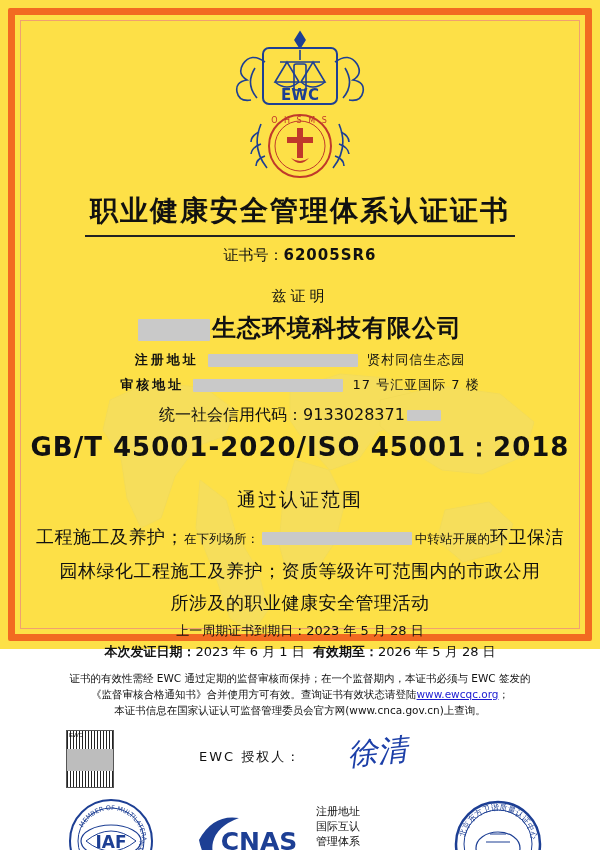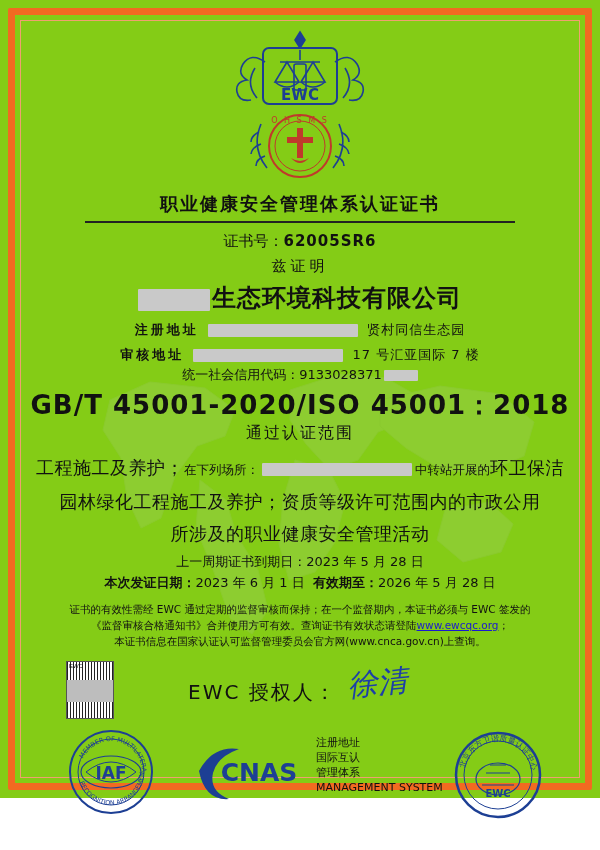--- a/index.html
+++ b/index.html
@@ -4,23 +4,23 @@
 <style>
   html,body{margin:0;padding:0;}
   body{
     width:600px;height:850px;
     background:#ffffff;
     font-family:"Liberation Sans", sans-serif;
     overflow:hidden;
   }
   .cert{
     position:relative;
-    width:600px;height:798px;
+    width:600px;height:649px;
     box-sizing:border-box;
-    background:#84cc16;
+    background:#fde047;
   }
   
   .frame-outer{
     position:absolute;left:8px;top:8px;right:8px;bottom:8px;
     border:7px solid #f26a21;
     border-radius:2px;
   }
   .frame-inner{
     position:absolute;left:20px;top:20px;right:20px;bottom:20px;
     border:1px solid #f0a070;
@@ -37,38 +37,38 @@
   }
   
   .emblem{
     margin:6px auto 0;
     width:150px;height:160px;
     position:relative;
   }
   
   .title{
     font-family:"DejaVu Sans", sans-serif;
-    font-size:18px;
+    font-size:28px;
     font-weight:bold;
     letter-spacing:2px;
     color:#111;
     margin-top:4px;
   }
   .title-underline{
     width:430px;height:2px;background:#222;margin:5px auto 0;
   }
   .certno{
     margin-top:9px;
     font-size:15px;
     color:#111;
     font-family:"DejaVu Sans", sans-serif;
   }
   .certno b{letter-spacing:1px;}
   .hereby{
-    margin-top:6px;
+    margin-top:22px;
     font-size:15px;
     font-family:"DejaVu Sans", sans-serif;
     letter-spacing:4px;
     color:#111;
   }
   .company{
     margin-top:6px;
     font-size:24px;
     font-weight:bold;
     font-family:Liberation Sans, sans-serif;
@@ -85,42 +85,43 @@
   }
   .addr-line{
     margin-top:7px;
     font-size:13px;
     font-family:"DejaVu Sans", sans-serif;
     color:#111;
     letter-spacing:1px;
   }
   .addr-line .lbl{letter-spacing:3px;font-weight:bold;}
   .uscc{
-    margin-top:2px;
-    font-size:13px;
+    margin-top:11px;
+    font-size:16px;
     font-family:"DejaVu Sans", sans-serif;
     color:#111;
   }
   .std-intro{
     margin-top:11px;
     font-size:14px;
     font-family:"DejaVu Sans", sans-serif;
     color:#111;
     letter-spacing:1px;
   }
   .std-code{
     margin-top:4px;
     font-size:26px;
     font-weight:bold;
     font-family:"DejaVu Sans", sans-serif;
     color:#111;
     letter-spacing:1px;
   }
   .scope-head{
-    font-size:16px;
+    margin-top:22px;
+    font-size:19px;
     font-family:"DejaVu Sans", sans-serif;
     letter-spacing:2px;
     color:#111;
   }
   .scope-body{
     margin-top:8px;
     font-size:18px;
     font-family:"DejaVu Sans", sans-serif;
     color:#111;
     line-height:32px;
@@ -158,22 +159,22 @@
     background:
       repeating-linear-gradient(90deg,#222 0 1.5px,#fff 1.5px 3px);
   }
   .barcode .bcover{
     position:absolute;left:0;top:18px;width:100%;height:22px;background:#bdbdbd;
   }
   .barcode .bctext{
     position:absolute;left:2px;top:1px;font-size:6px;color:#111;letter-spacing:0;
   }
   .authlabel{
-    position:absolute;left:160px;top:18px;
-    font-size:20px;
+    position:absolute;left:171px;top:18px;
+    font-size:13px;
     font-family:"DejaVu Sans", sans-serif;
     letter-spacing:2px;
     color:#111;
   }
   .signature{
     position:absolute;left:290px;top:2px;
     width:120px;height:52px;
     color:#1c3fa8;
     font-size:30px;
     font-family:"DejaVu Serif", serif;

